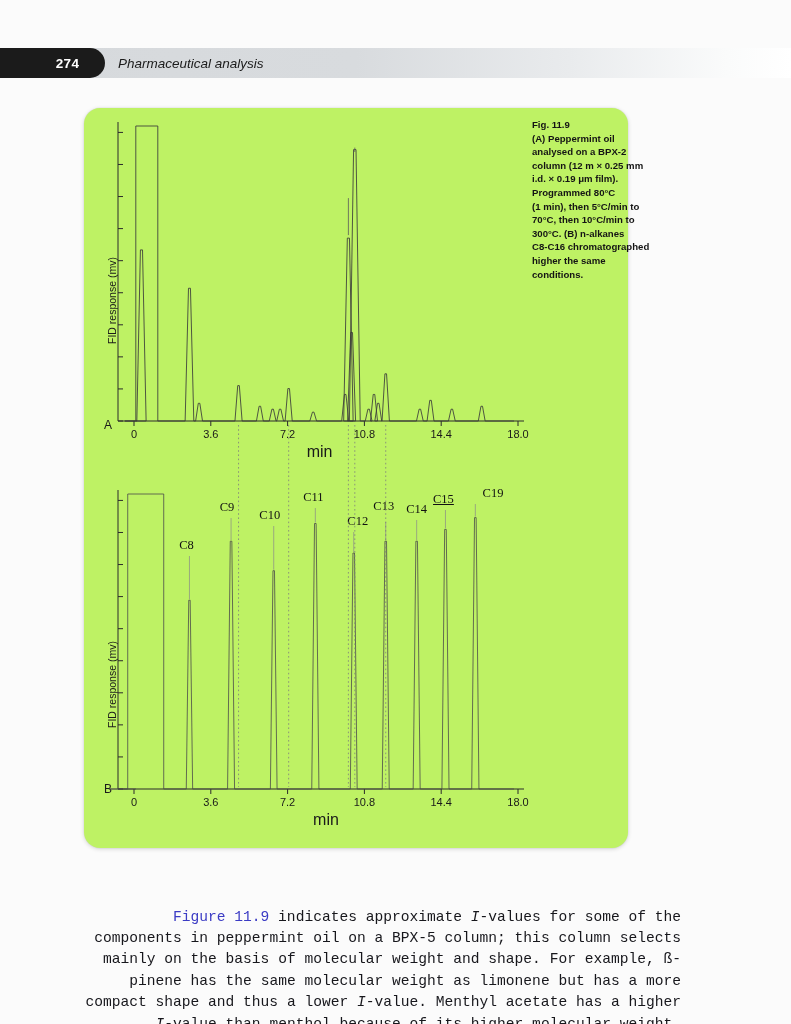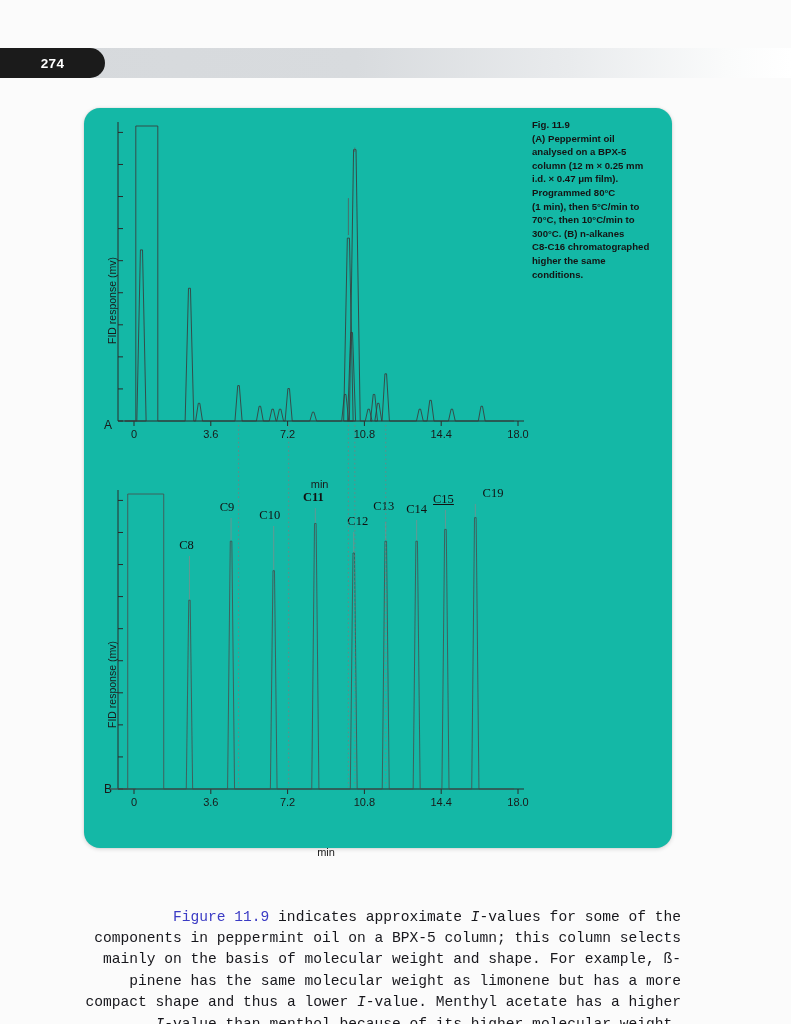--- a/index.html
+++ b/index.html
@@ -17,38 +17,38 @@
   .header-bar{
     position:absolute;left:0;top:0;width:791px;height:30px;
     background:linear-gradient(to right,#d6d9dc 0%,#d8dbde 45%,#e9ebed 72%,#fafbfb 92%,#ffffff 100%);
   }
   .header-tab{
     position:absolute;left:0;top:0;width:105px;height:30px;
     background:#1b1b1b;
     border-radius:0 16px 16px 0;
   }
   .header-pagenum{
-    position:absolute;left:0;top:0;width:105px;height:30px;
+    position:absolute;left:15px;top:0;width:105px;height:30px;
     color:#ffffff;
     font-family:"Liberation Sans",sans-serif;
     font-weight:bold;font-size:13.5px;
     display:flex;align-items:center;justify-content:center;
     letter-spacing:.3px;
   }
   .header-title{
     position:absolute;left:118px;top:0;height:30px;
     display:flex;align-items:center;
     font-family:"Liberation Sans",sans-serif;
     font-style:italic;font-size:13.5px;color:#1b1b1b;
   }
 
   
   .fig-card{
-    position:absolute;left:84px;top:108px;width:588px;height:740px;
-    background:#14b8a6;
+    position:absolute;left:84px;top:108px;width:544px;height:740px;
+    background:#bef264;
     border-radius:16px;
     box-shadow:0 1px 4px rgba(0,0,0,.16), 0 0 0 .5px rgba(0,0,0,.05);
   }
 
   
   .caption{
     position:absolute;left:448px;top:10px;width:120px;
     font-family:"Liberation Sans",sans-serif;
     font-size:9.6px;line-height:13.6px;color:#141414;
     font-weight:bold;
@@ -72,23 +72,22 @@
   .axis-tick-label{
     position:absolute;
     font-family:"Liberation Sans",sans-serif;
     font-size:11px;color:#1a1a1a;
     transform:translateX(-50%);
     white-space:nowrap;
   }
   .axis-unit{
     position:absolute;
     font-family:"Liberation Sans",sans-serif;
-    font-size:11px;color:#1a1a1a;
+    font-size:16px;color:#1a1a1a;
     transform:translateX(-50%);
-    margin-top:35px;
   }
   .peak-label{
     position:absolute;
     font-family:"Liberation Sans",sans-serif;
     font-size:10.5px;color:#121212;
     line-height:13px;
     white-space:nowrap;
   }
   .peak-label.ctr{transform:translateX(-50%);text-align:center;}
   .alkane-label{
@@ -112,30 +111,31 @@
   .body-text .figref{color:#3b3bc4;}
   .body-text i{font-style:italic;}
 </style>
 </head>
 <body>
 
 <div class="header">
   <div class="header-bar"></div>
   <div class="header-tab"></div>
   <div class="header-pagenum">274</div>
+  <div class="header-title">Pharmaceutical analysis</div>
 </div>
 
 <div class="fig-card">
 
   <div class="caption">
     <div>Fig. 11.9</div>
     <div>(A) Peppermint oil</div>
-    <div>analysed on a BPX-5</div>
+    <div>analysed on a BPX-2</div>
     <div>column (12 m × 0.25 mm</div>
-    <div>i.d. × 0.47 μm film).</div>
+    <div>i.d. × 0.19 μm film).</div>
     <div>Programmed 80°C</div>
     <div>(1 min), then 5°C/min to</div>
     <div>70°C, then 10°C/min to</div>
     <div>300°C. (B) n-alkanes</div>
     <div>C8-C16 chromatographed</div>
     <div>higher the same</div>
     <div>conditions.</div>
   </div>
 
   <div class="chart" id="panelA" style="left:0;top:0;width:450px;height:330px;">
@@ -227,21 +227,21 @@
         <line x1="269.73333333333335" y1="56" x2="269.73333333333335" y2="76" stroke="#8a8a8a" stroke-width="0.7"></line>
         <line x1="301.73333333333335" y1="46" x2="301.73333333333335" y2="64.20000000000002" stroke="#8a8a8a" stroke-width="0.7"></line>
         <line x1="332.6666666666667" y1="44" x2="332.6666666666667" y2="64.20000000000002" stroke="#8a8a8a" stroke-width="0.7"></line>
         <line x1="361.4666666666667" y1="34" x2="361.4666666666667" y2="52.39999999999998" stroke="#8a8a8a" stroke-width="0.7"></line>
         <line x1="391.3333333333333" y1="28" x2="391.3333333333333" y2="40.599999999999966" stroke="#8a8a8a" stroke-width="0.7"></line>
       </svg>
     <div id="labelsB">
         <div class="alkane-label" style="left: 102.467px; top: 62px;">C8</div>
         <div class="alkane-label" style="left: 143.067px; top: 24px;">C9</div>
         <div class="alkane-label" style="left: 185.733px; top: 32px;">C10</div>
-        <div class="alkane-label" style="left: 229.333px; top: 14px; font-weight: bold;">C11</div>
+        <div class="alkane-label" style="left: 229.333px; top: 14px;">C11</div>
         <div class="alkane-label" style="left: 273.733px; top: 38px; text-align: right;">C12</div>
         <div class="alkane-label" style="left: 299.733px; top: 23px;">C13</div>
         <div class="alkane-label" style="left: 332.667px; top: 26px;">C14</div>
         <div class="alkane-label" style="left: 359.467px; top: 16px; text-decoration: underline;">C15</div>
         <div class="alkane-label" style="left: 409px; top: 10px;">C19</div>
       </div>
     <div id="xticksB">
         <div class="axis-tick-label" style="left: 50px; top: 320px;">0</div>
         <div class="axis-tick-label" style="left: 126.8px; top: 320px;">3.6</div>
         <div class="axis-tick-label" style="left: 203.6px; top: 320px;">7.2</div>

